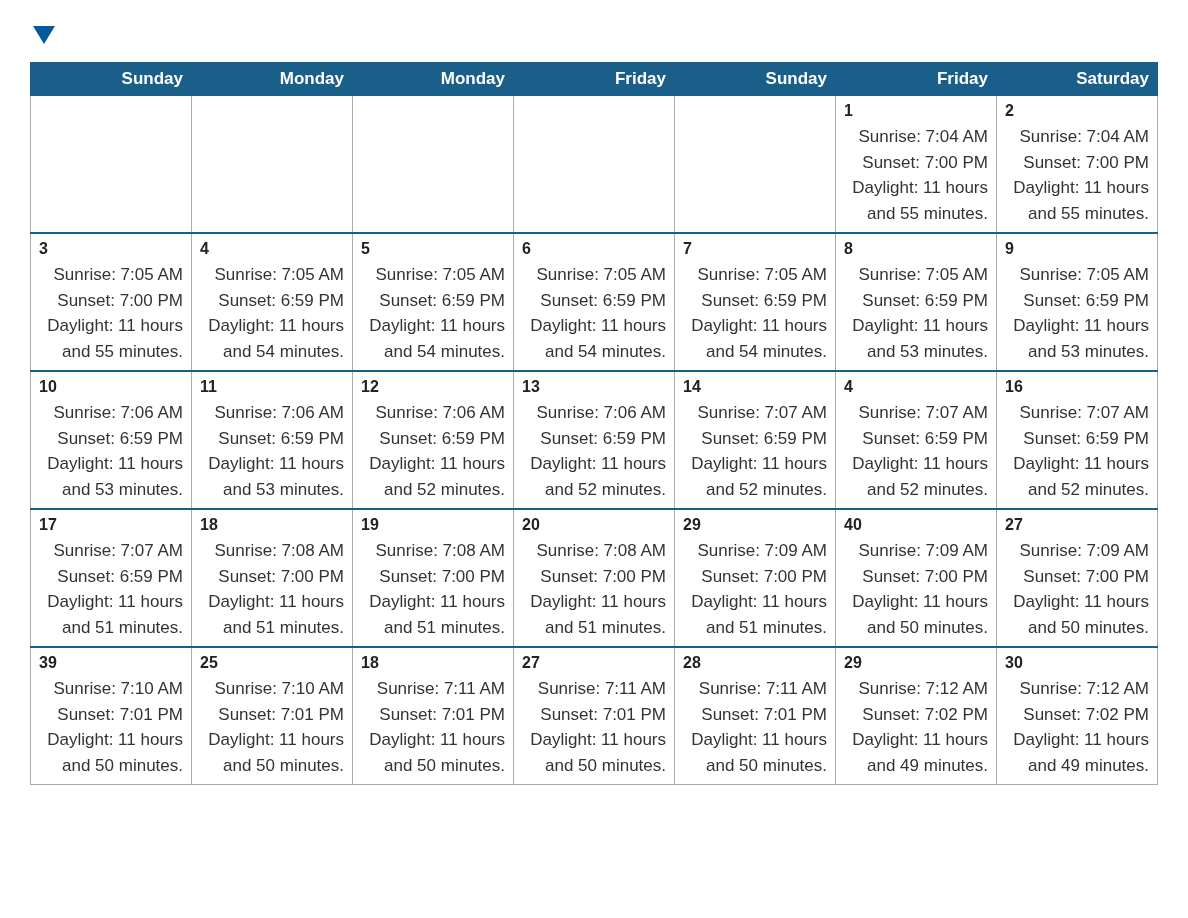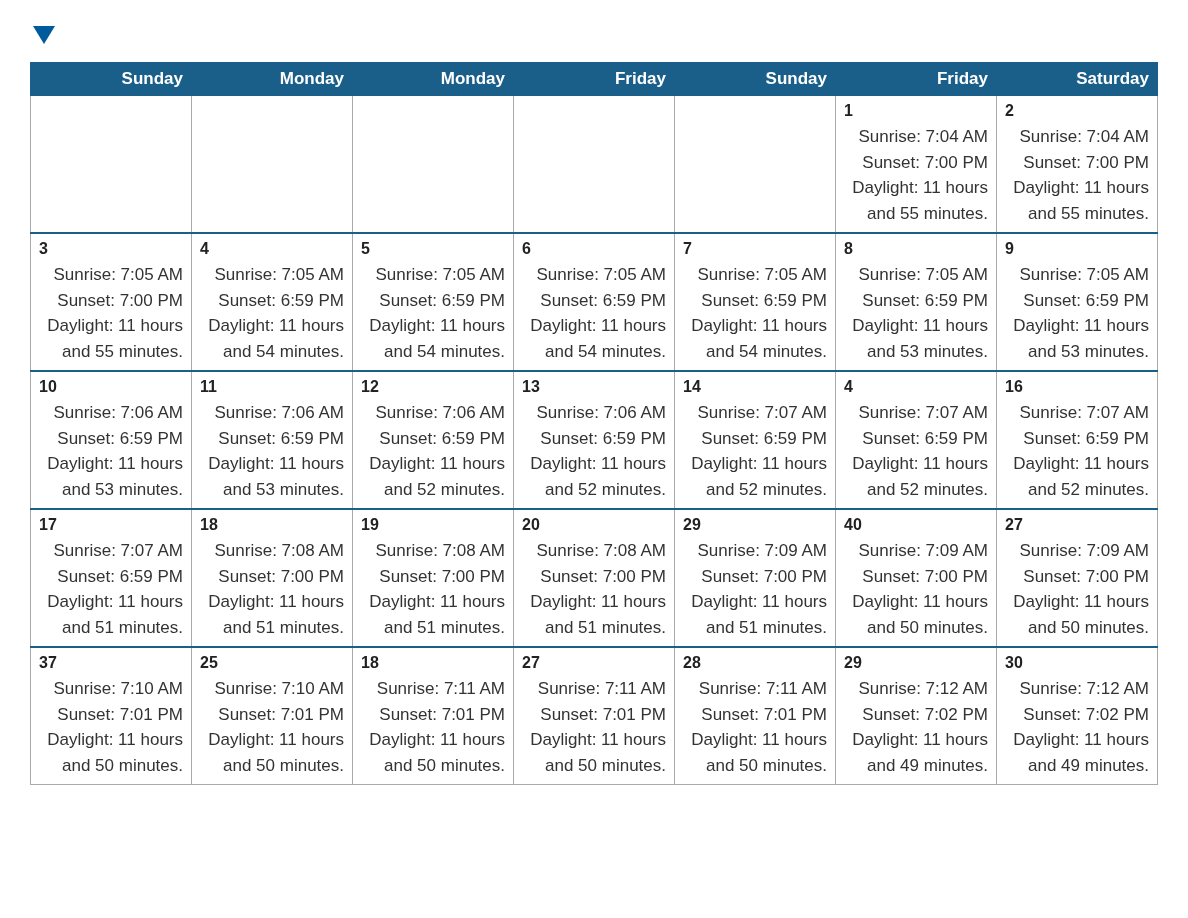--- a/index.html
+++ b/index.html
@@ -230,21 +230,21 @@
           <span class="day-num">40</span>
           <div class="day-info">Sunrise: 7:09 AM<br>Sunset: 7:00 PM<br>Daylight: 11 hours<br>and 50 minutes.</div>
         </td>
         <td>
           <span class="day-num">27</span>
           <div class="day-info">Sunrise: 7:09 AM<br>Sunset: 7:00 PM<br>Daylight: 11 hours<br>and 50 minutes.</div>
         </td>
       </tr>
       <tr class="row-top">
         <td>
-          <span class="day-num">37</span>
+          <span class="day-num">39</span>
           <div class="day-info">Sunrise: 7:10 AM<br>Sunset: 7:01 PM<br>Daylight: 11 hours<br>and 50 minutes.</div>
         </td>
         <td>
           <span class="day-num">25</span>
           <div class="day-info">Sunrise: 7:10 AM<br>Sunset: 7:01 PM<br>Daylight: 11 hours<br>and 50 minutes.</div>
         </td>
         <td>
           <span class="day-num">18</span>
           <div class="day-info">Sunrise: 7:11 AM<br>Sunset: 7:01 PM<br>Daylight: 11 hours<br>and 50 minutes.</div>
         </td>

